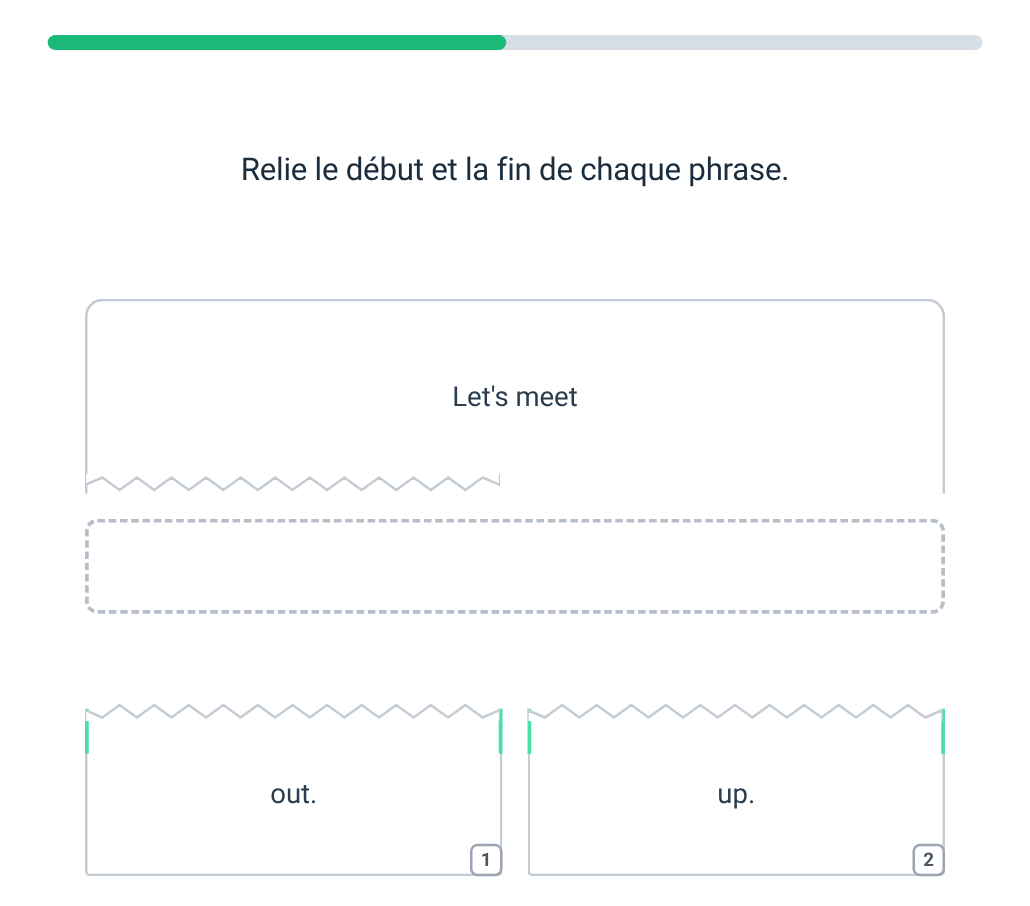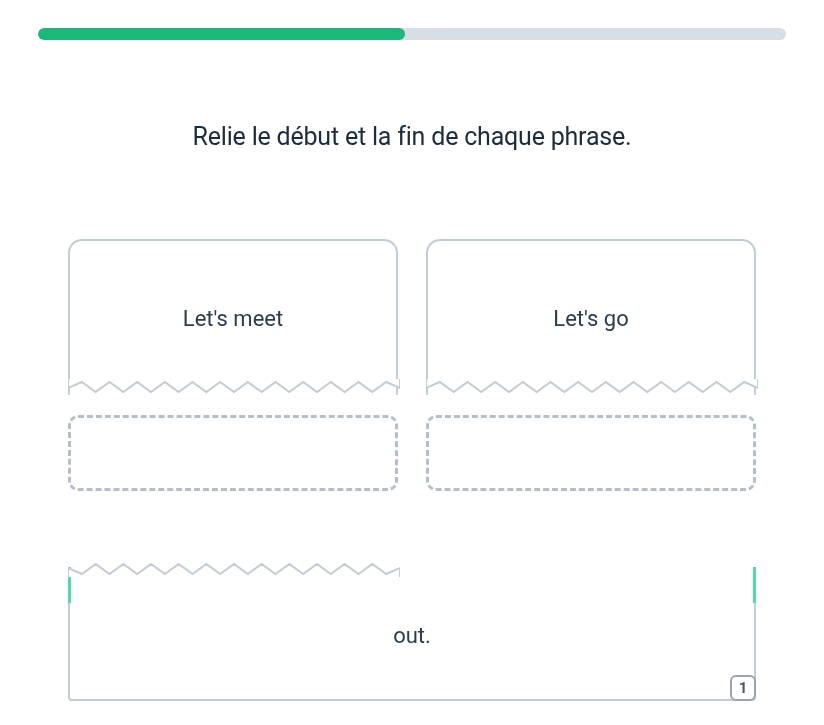--- a/index.html
+++ b/index.html
@@ -151,38 +151,40 @@
   <div class="pair-row">
     <div class="pair-col">
       <div class="top-card">
         <span>Let's meet</span>
         <svg class="zigzag-bottom" viewBox="0 0 332 18" preserveAspectRatio="none">
           <path d="M0 0 L0 9 L13.83 3 L27.67 13 L41.5 3 L55.33 13 L69.17 3 L83 13 L96.83 3 L110.67 13 L124.5 3 L138.33 13 L152.17 3 L166 13 L179.83 3 L193.67 13 L207.5 3 L221.33 13 L235.17 3 L249 13 L262.83 3 L276.67 13 L290.5 3 L304.33 13 L318.17 3 L332 9 L332 0" fill="#fff" stroke="#c3ccd5" stroke-width="2"></path>
         </svg>
       </div>
       <div class="drop-zone"></div>
     </div>
-    <div class="pair-col">
-      <div class="top-card">
-        <span>Let's go</span>
-        <svg class="zigzag-bottom" viewBox="0 0 332 18" preserveAspectRatio="none">
-          <path d="M0 0 L0 9 L13.83 3 L27.67 13 L41.5 3 L55.33 13 L69.17 3 L83 13 L96.83 3 L110.67 13 L124.5 3 L138.33 13 L152.17 3 L166 13 L179.83 3 L193.67 13 L207.5 3 L221.33 13 L235.17 3 L249 13 L262.83 3 L276.67 13 L290.5 3 L304.33 13 L318.17 3 L332 9 L332 0" fill="#fff" stroke="#c3ccd5" stroke-width="2"></path>
-        </svg>
-      </div>
-      <div class="drop-zone"></div>
-    </div>
   </div>
 
   <div class="choices-row">
     <div class="choice-card">
       <div class="left-accent"></div>
       <div class="right-accent"></div>
       <svg class="zigzag-top" viewBox="0 0 332 18" preserveAspectRatio="none">
         <path d="M0 18 L0 9 L13.83 15 L27.67 5 L41.5 15 L55.33 5 L69.17 15 L83 5 L96.83 15 L110.67 5 L124.5 15 L138.33 5 L152.17 15 L166 5 L179.83 15 L193.67 5 L207.5 15 L221.33 5 L235.17 15 L249 5 L262.83 15 L276.67 5 L290.5 15 L304.33 5 L318.17 15 L332 9 L332 18" fill="#fff" stroke="#c3ccd5" stroke-width="2"></path>
       </svg>
       <span>out.</span>
       <div class="key-hint">
         <span>1</span>
       </div>
     </div>
+    <div class="choice-card">
+      <div class="left-accent"></div>
+      <div class="right-accent"></div>
+      <svg class="zigzag-top" viewBox="0 0 332 18" preserveAspectRatio="none">
+        <path d="M0 18 L0 9 L13.83 15 L27.67 5 L41.5 15 L55.33 5 L69.17 15 L83 5 L96.83 15 L110.67 5 L124.5 15 L138.33 5 L152.17 15 L166 5 L179.83 15 L193.67 5 L207.5 15 L221.33 5 L235.17 15 L249 5 L262.83 15 L276.67 5 L290.5 15 L304.33 5 L318.17 15 L332 9 L332 18" fill="#fff" stroke="#c3ccd5" stroke-width="2"></path>
+      </svg>
+      <span>up.</span>
+      <div class="key-hint">
+        <span>2</span>
+      </div>
+    </div>
   </div>
 
 </div>
 
 </body></html>

